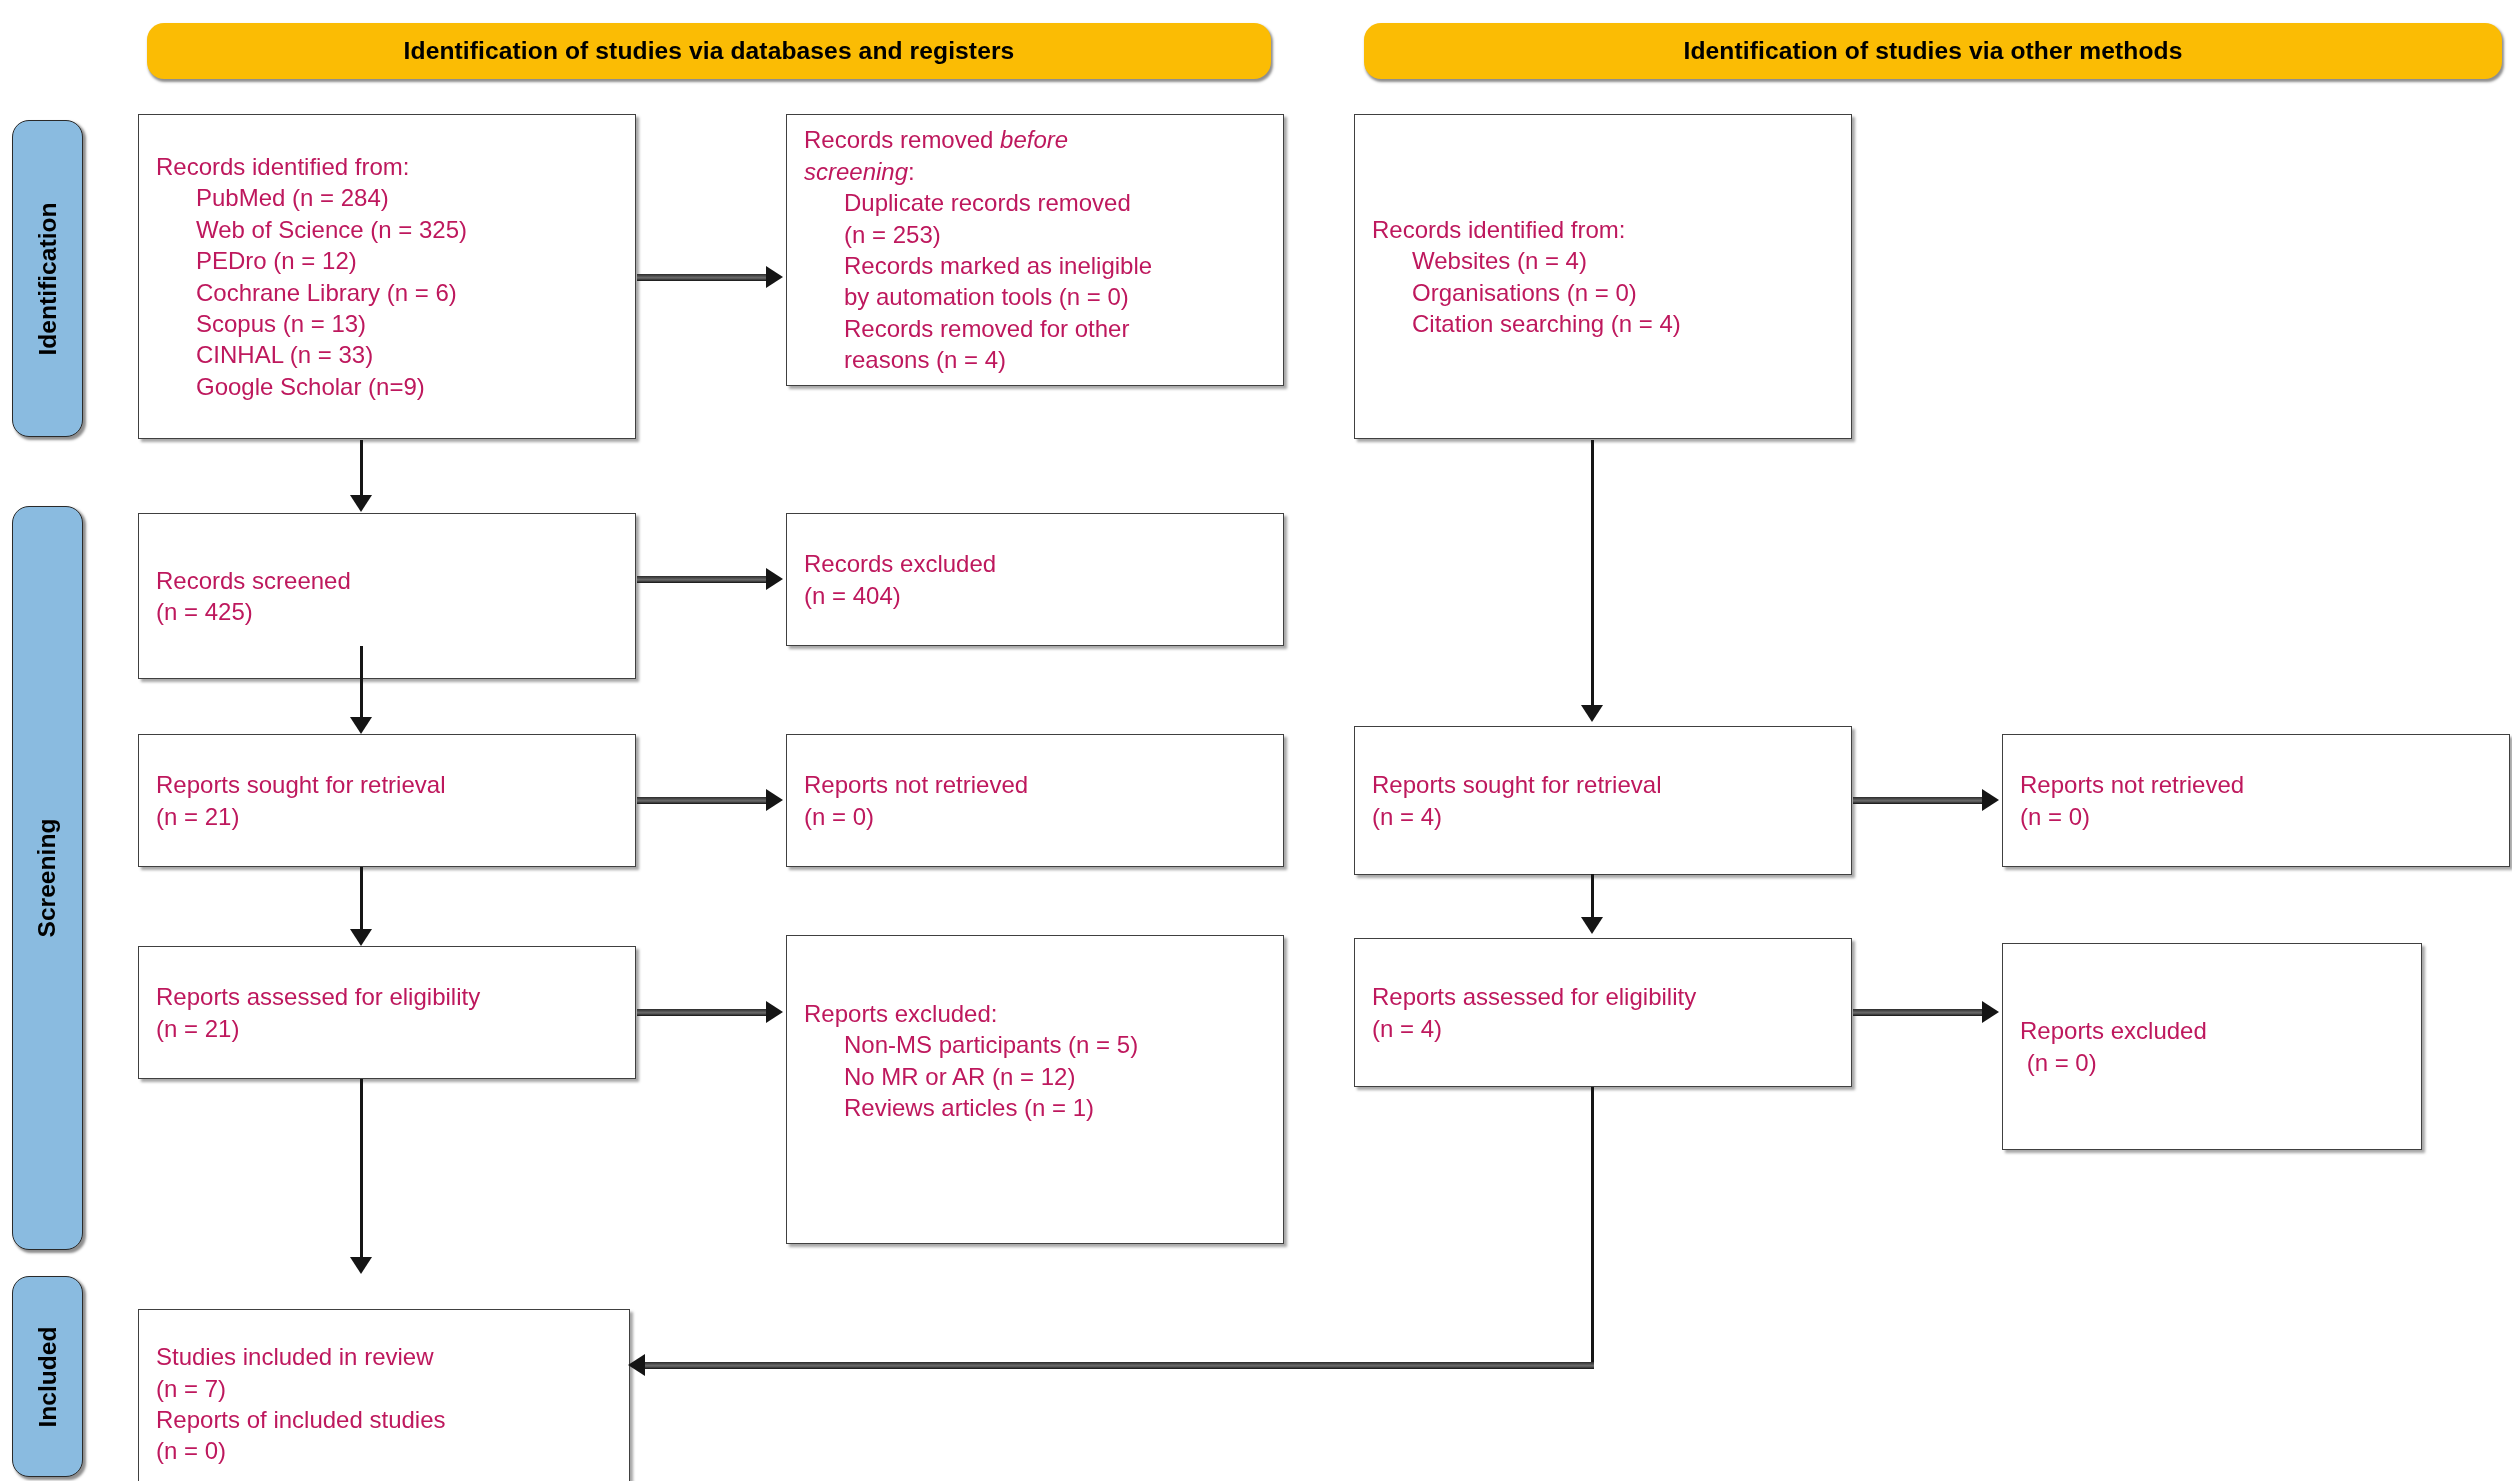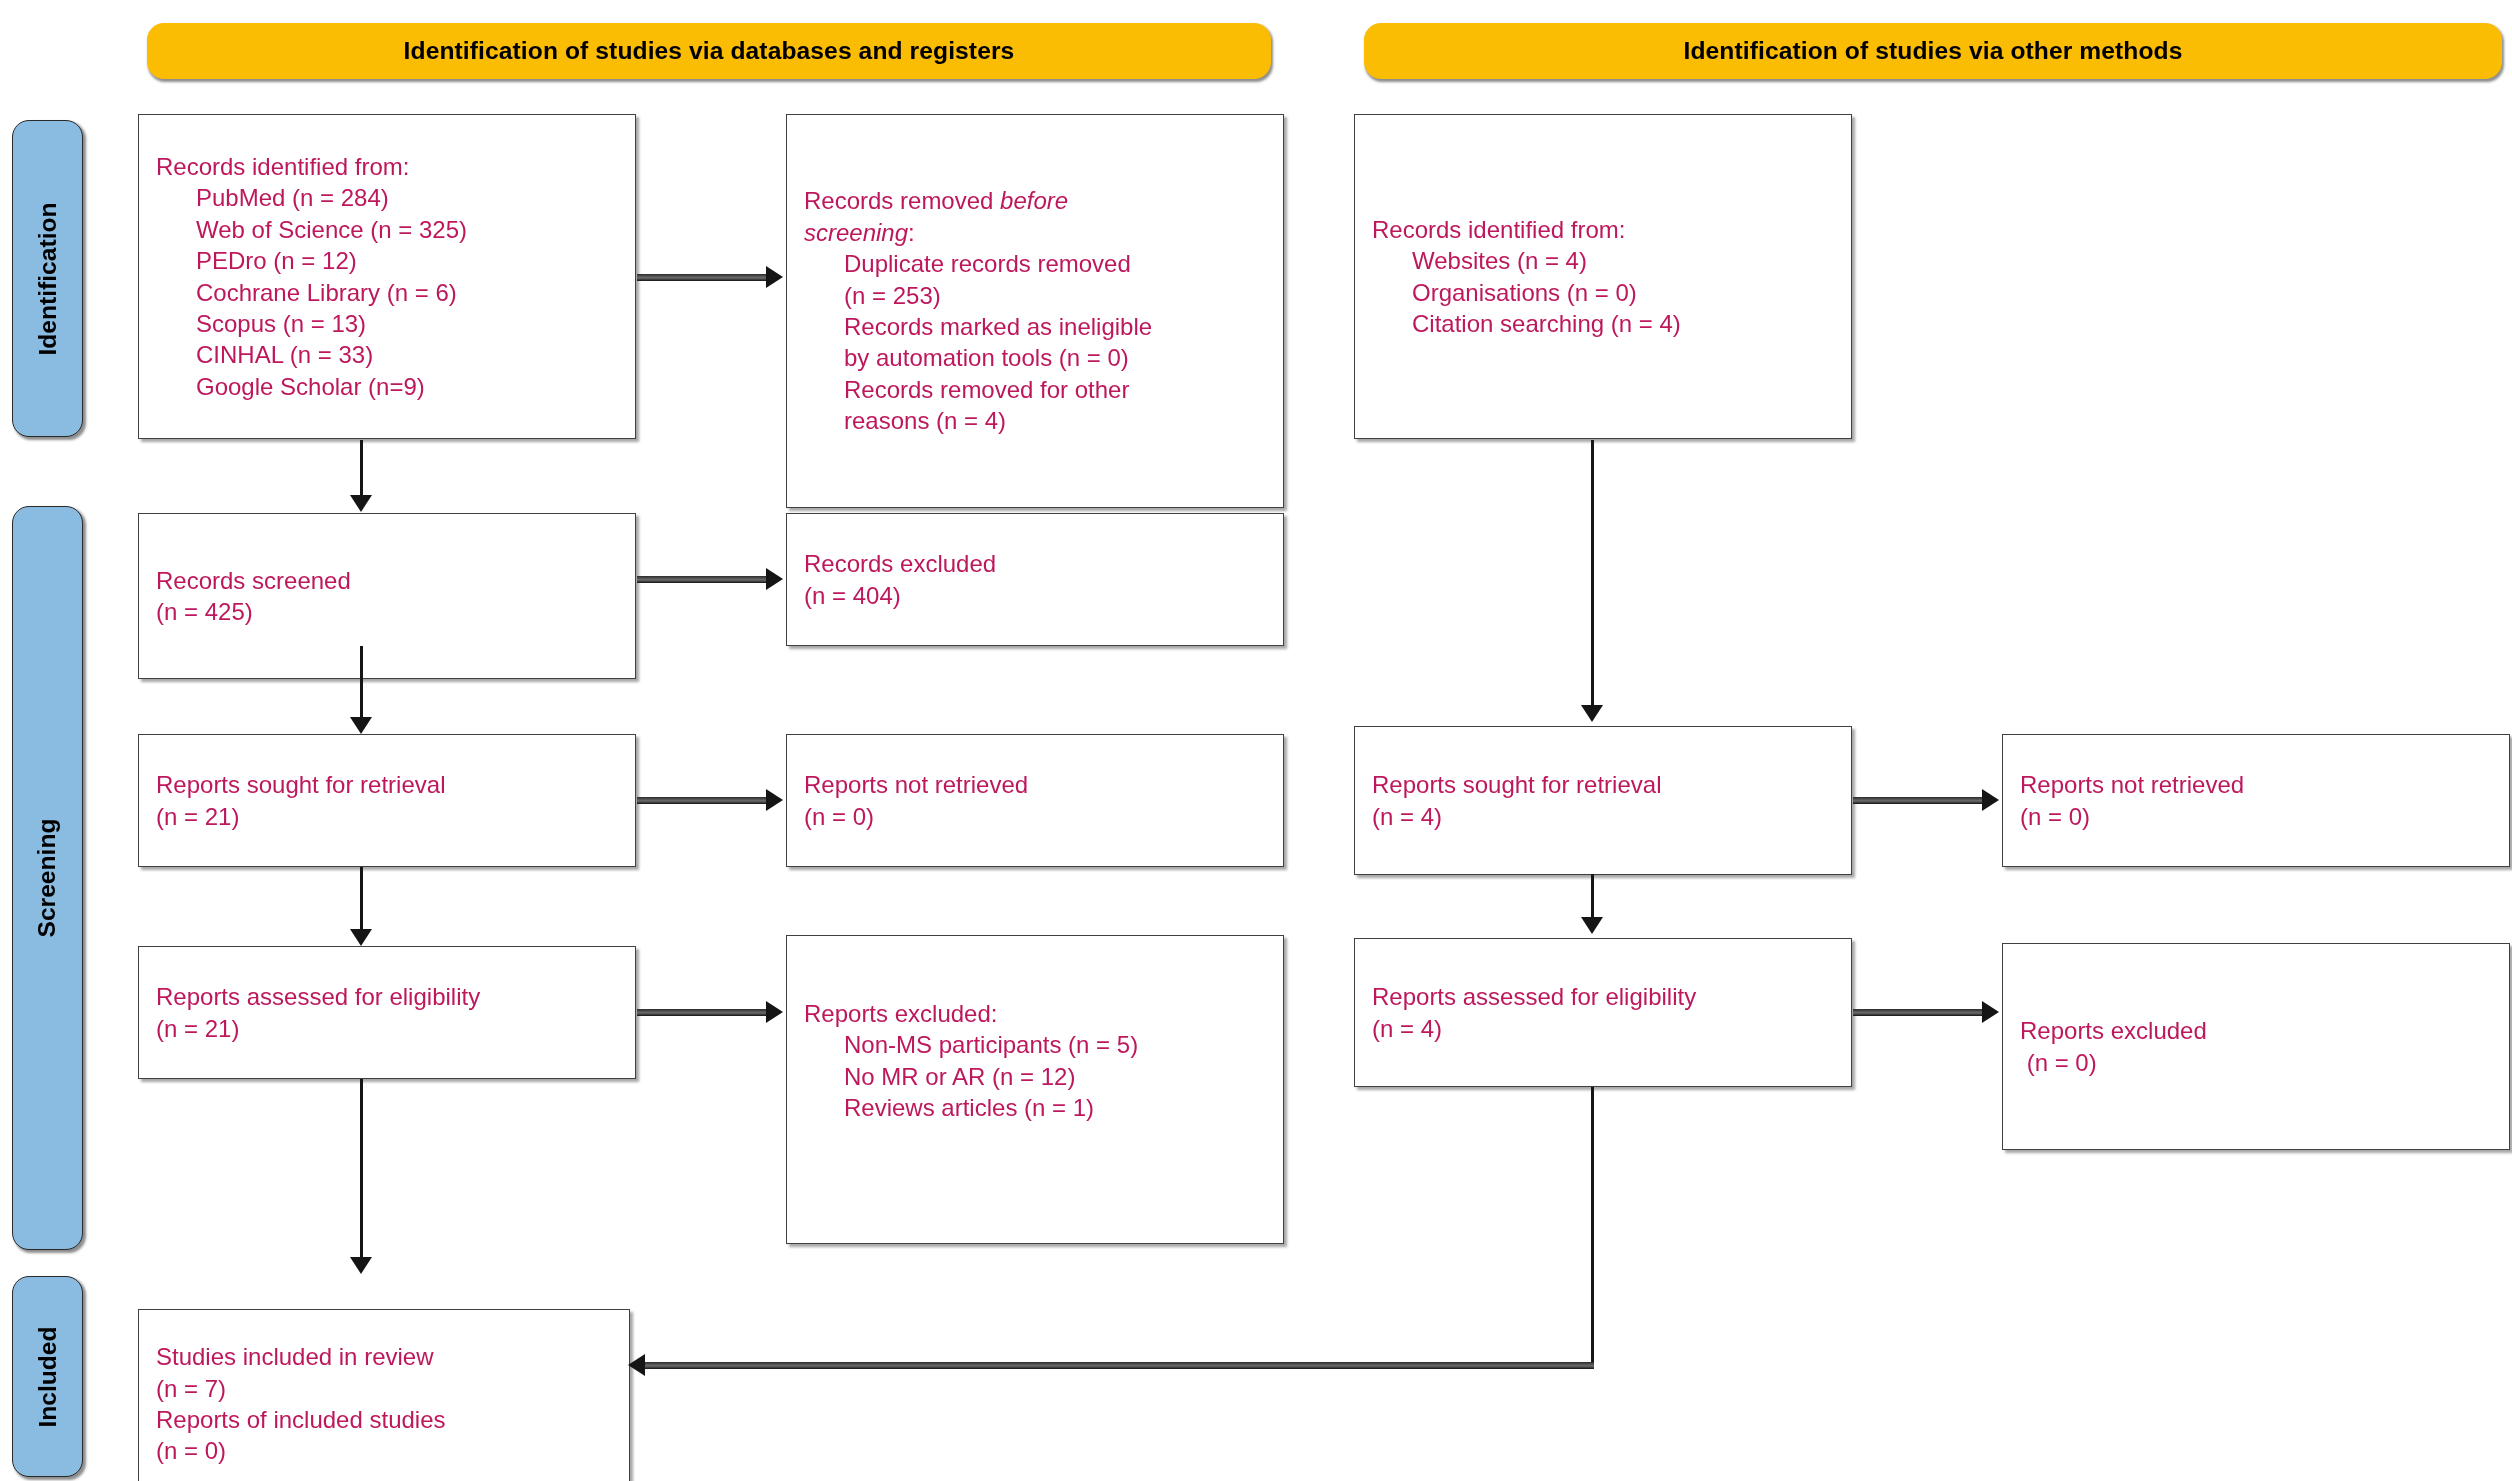--- a/index.html
+++ b/index.html
@@ -131,21 +131,21 @@
     <div class="line">Records identified from:</div>
     <div class="line ind">PubMed (n = 284)</div>
     <div class="line ind">Web of Science (n = 325)</div>
     <div class="line ind">PEDro (n = 12)</div>
     <div class="line ind">Cochrane Library (n = 6)</div>
     <div class="line ind">Scopus (n = 13)</div>
     <div class="line ind">CINHAL (n = 33)</div>
     <div class="line ind">Google Scholar (n=9)</div>
   </div>
 
-  <div class="box" style="left:786px; top:114px; width:498px; height:394px;">
+  <div class="box" style="left:786px; top:114px; width:498px; height:272px;">
     <div class="line"><span>Records removed </span><span class="it">before</span></div>
     <div class="line"><span class="it">screening</span><span>:</span></div>
     <div class="line ind">Duplicate records removed</div>
     <div class="line ind">(n = 253)</div>
     <div class="line ind">Records marked as ineligible</div>
     <div class="line ind">by automation tools (n = 0)</div>
     <div class="line ind">Records removed for other</div>
     <div class="line ind">reasons (n = 4)</div>
   </div>
 
@@ -203,21 +203,21 @@
   <div class="box" style="left:2002px; top:734px; width:508px; height:133px;">
     <div class="line">Reports not retrieved</div>
     <div class="line">(n = 0)</div>
   </div>
 
   <div class="box" style="left:1354px; top:938px; width:498px; height:149px;">
     <div class="line">Reports assessed for eligibility</div>
     <div class="line">(n = 4)</div>
   </div>
 
-  <div class="box" style="left:2002px; top:943px; width:508px; height:207px;">
+  <div class="box" style="left:2002px; top:943px; width:420px; height:207px;">
     <div class="line">Reports excluded</div>
     <div class="line"> (n = 0)</div>
   </div>
 
   <div class="hline fat" style="left:637px; top:274px; width:129px;"></div>
   <div class="arrow-right" style="left:766px; top:266px;"></div>
 
   <div class="vline" style="left:360px; top:440px; height:57px;"></div>
   <div class="arrow-down" style="left:350px; top:495px;"></div>
 

